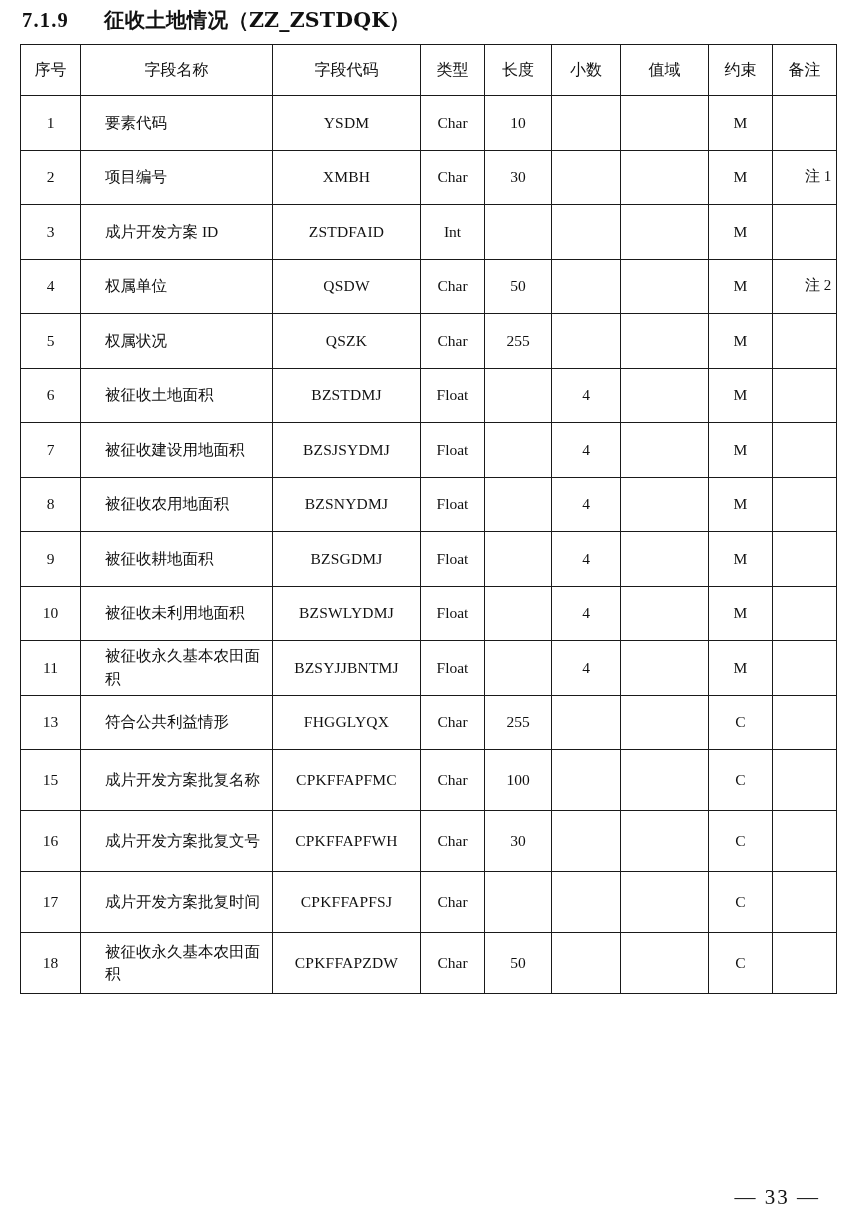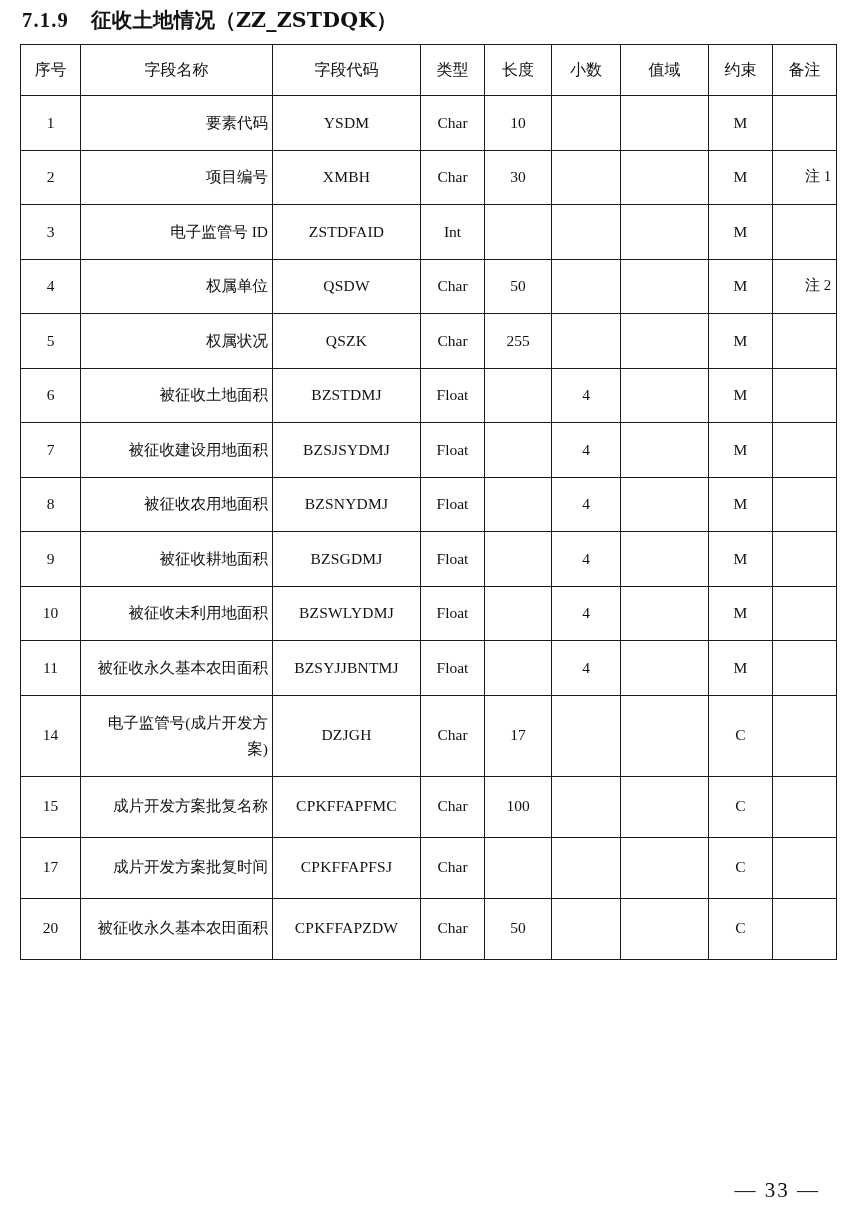--- a/index.html
+++ b/index.html
@@ -29,21 +29,21 @@
     left: 22px;
     top: 8px;
     font-size: 20.5px;
     font-weight: bold;
     letter-spacing: 0.2px;
     white-space: nowrap;
     line-height: 1.2;
   }
   .section-heading .num {
     letter-spacing: 1.2px;
-    margin-right: 9px;
+    margin-right: 22px;
   }
   .section-heading .ttl {
     font-family: "DejaVu Serif", "Liberation Serif", serif;
     margin-left: 13px;
   }
 
   
   .tbl-wrap {
     position: absolute;
     left: 20px;
@@ -94,22 +94,22 @@
   }
   table.spec tbody tr.r15 td,
   table.spec tbody tr.r16 td,
   table.spec tbody tr.r17 td,
   table.spec tbody tr.r18 td {
     height: 60px;
   }
 
   
   table.spec td.name {
-    text-align: right;
-    padding-left: 12px;
+    text-align: left;
+    padding-left: 24px;
     font-size: 15.5px;
   }
   table.spec td.name.wrap {
     line-height: 1.65;
     white-space: normal;
   }
   table.spec td.code {
     font-family: "Liberation Serif", "DejaVu Serif", serif;
     font-size: 15.5px;
     letter-spacing: 0.2px;
@@ -125,21 +125,21 @@
   table.spec td.dom,
   table.spec td.rem {
     font-size: 15px;
     padding-left: 31px;
   }
 
   
   .page-footer {
     position: absolute;
     right: 38px;
-    bottom: 27px;
+    bottom: 20px;
     font-size: 21px;
     letter-spacing: 2px;
     font-family: "Liberation Serif", "DejaVu Serif", serif;
     white-space: nowrap;
   }
 </style>
 </head>
 <body>
 
 <div class="page">
@@ -192,21 +192,21 @@
           <td class="code">XMBH</td>
           <td class="type">Char</td>
           <td class="len">30</td>
           <td class="dec"></td>
           <td class="dom"></td>
           <td class="cons">M</td>
           <td class="rem">注 1</td>
         </tr>
         <tr>
           <td class="seq">3</td>
-          <td class="name">电子监管号 ID</td>
+          <td class="name">成片开发方案 ID</td>
           <td class="code">ZSTDFAID</td>
           <td class="type">Int</td>
           <td class="len"></td>
           <td class="dec"></td>
           <td class="dom"></td>
           <td class="cons">M</td>
           <td class="rem"></td>
         </tr>
         <tr>
           <td class="seq">4</td>
@@ -289,55 +289,66 @@
           <td class="seq">11</td>
           <td class="name">被征收永久基本农田面积</td>
           <td class="code">BZSYJJBNTMJ</td>
           <td class="type">Float</td>
           <td class="len"></td>
           <td class="dec">4</td>
           <td class="dom"></td>
           <td class="cons">M</td>
           <td class="rem"></td>
         </tr>
-        <tr class="tall">
-          <td class="seq">14</td>
-          <td class="name wrap">电子监管号(成片开发方案)</td>
-          <td class="code">DZJGH</td>
-          <td class="type">Char</td>
-          <td class="len">17</td>
+        <tr>
+          <td class="seq">13</td>
+          <td class="name">符合公共利益情形</td>
+          <td class="code">FHGGLYQX</td>
+          <td class="type">Char</td>
+          <td class="len">255</td>
           <td class="dec"></td>
           <td class="dom"></td>
           <td class="cons">C</td>
           <td class="rem"></td>
         </tr>
         <tr class="r15">
           <td class="seq">15</td>
           <td class="name">成片开发方案批复名称</td>
           <td class="code">CPKFFAPFMC</td>
           <td class="type">Char</td>
           <td class="len">100</td>
           <td class="dec"></td>
           <td class="dom"></td>
           <td class="cons">C</td>
           <td class="rem"></td>
         </tr>
+        <tr class="r16">
+          <td class="seq">16</td>
+          <td class="name">成片开发方案批复文号</td>
+          <td class="code">CPKFFAPFWH</td>
+          <td class="type">Char</td>
+          <td class="len">30</td>
+          <td class="dec"></td>
+          <td class="dom"></td>
+          <td class="cons">C</td>
+          <td class="rem"></td>
+        </tr>
         <tr class="r17">
           <td class="seq">17</td>
           <td class="name">成片开发方案批复时间</td>
           <td class="code">CPKFFAPFSJ</td>
           <td class="type">Char</td>
           <td class="len"></td>
           <td class="dec"></td>
           <td class="dom"></td>
           <td class="cons">C</td>
           <td class="rem"></td>
         </tr>
         <tr class="r18">
-          <td class="seq">20</td>
+          <td class="seq">18</td>
           <td class="name">被征收永久基本农田面积</td>
           <td class="code">CPKFFAPZDW</td>
           <td class="type">Char</td>
           <td class="len">50</td>
           <td class="dec"></td>
           <td class="dom"></td>
           <td class="cons">C</td>
           <td class="rem"></td>
         </tr>
       </tbody>

